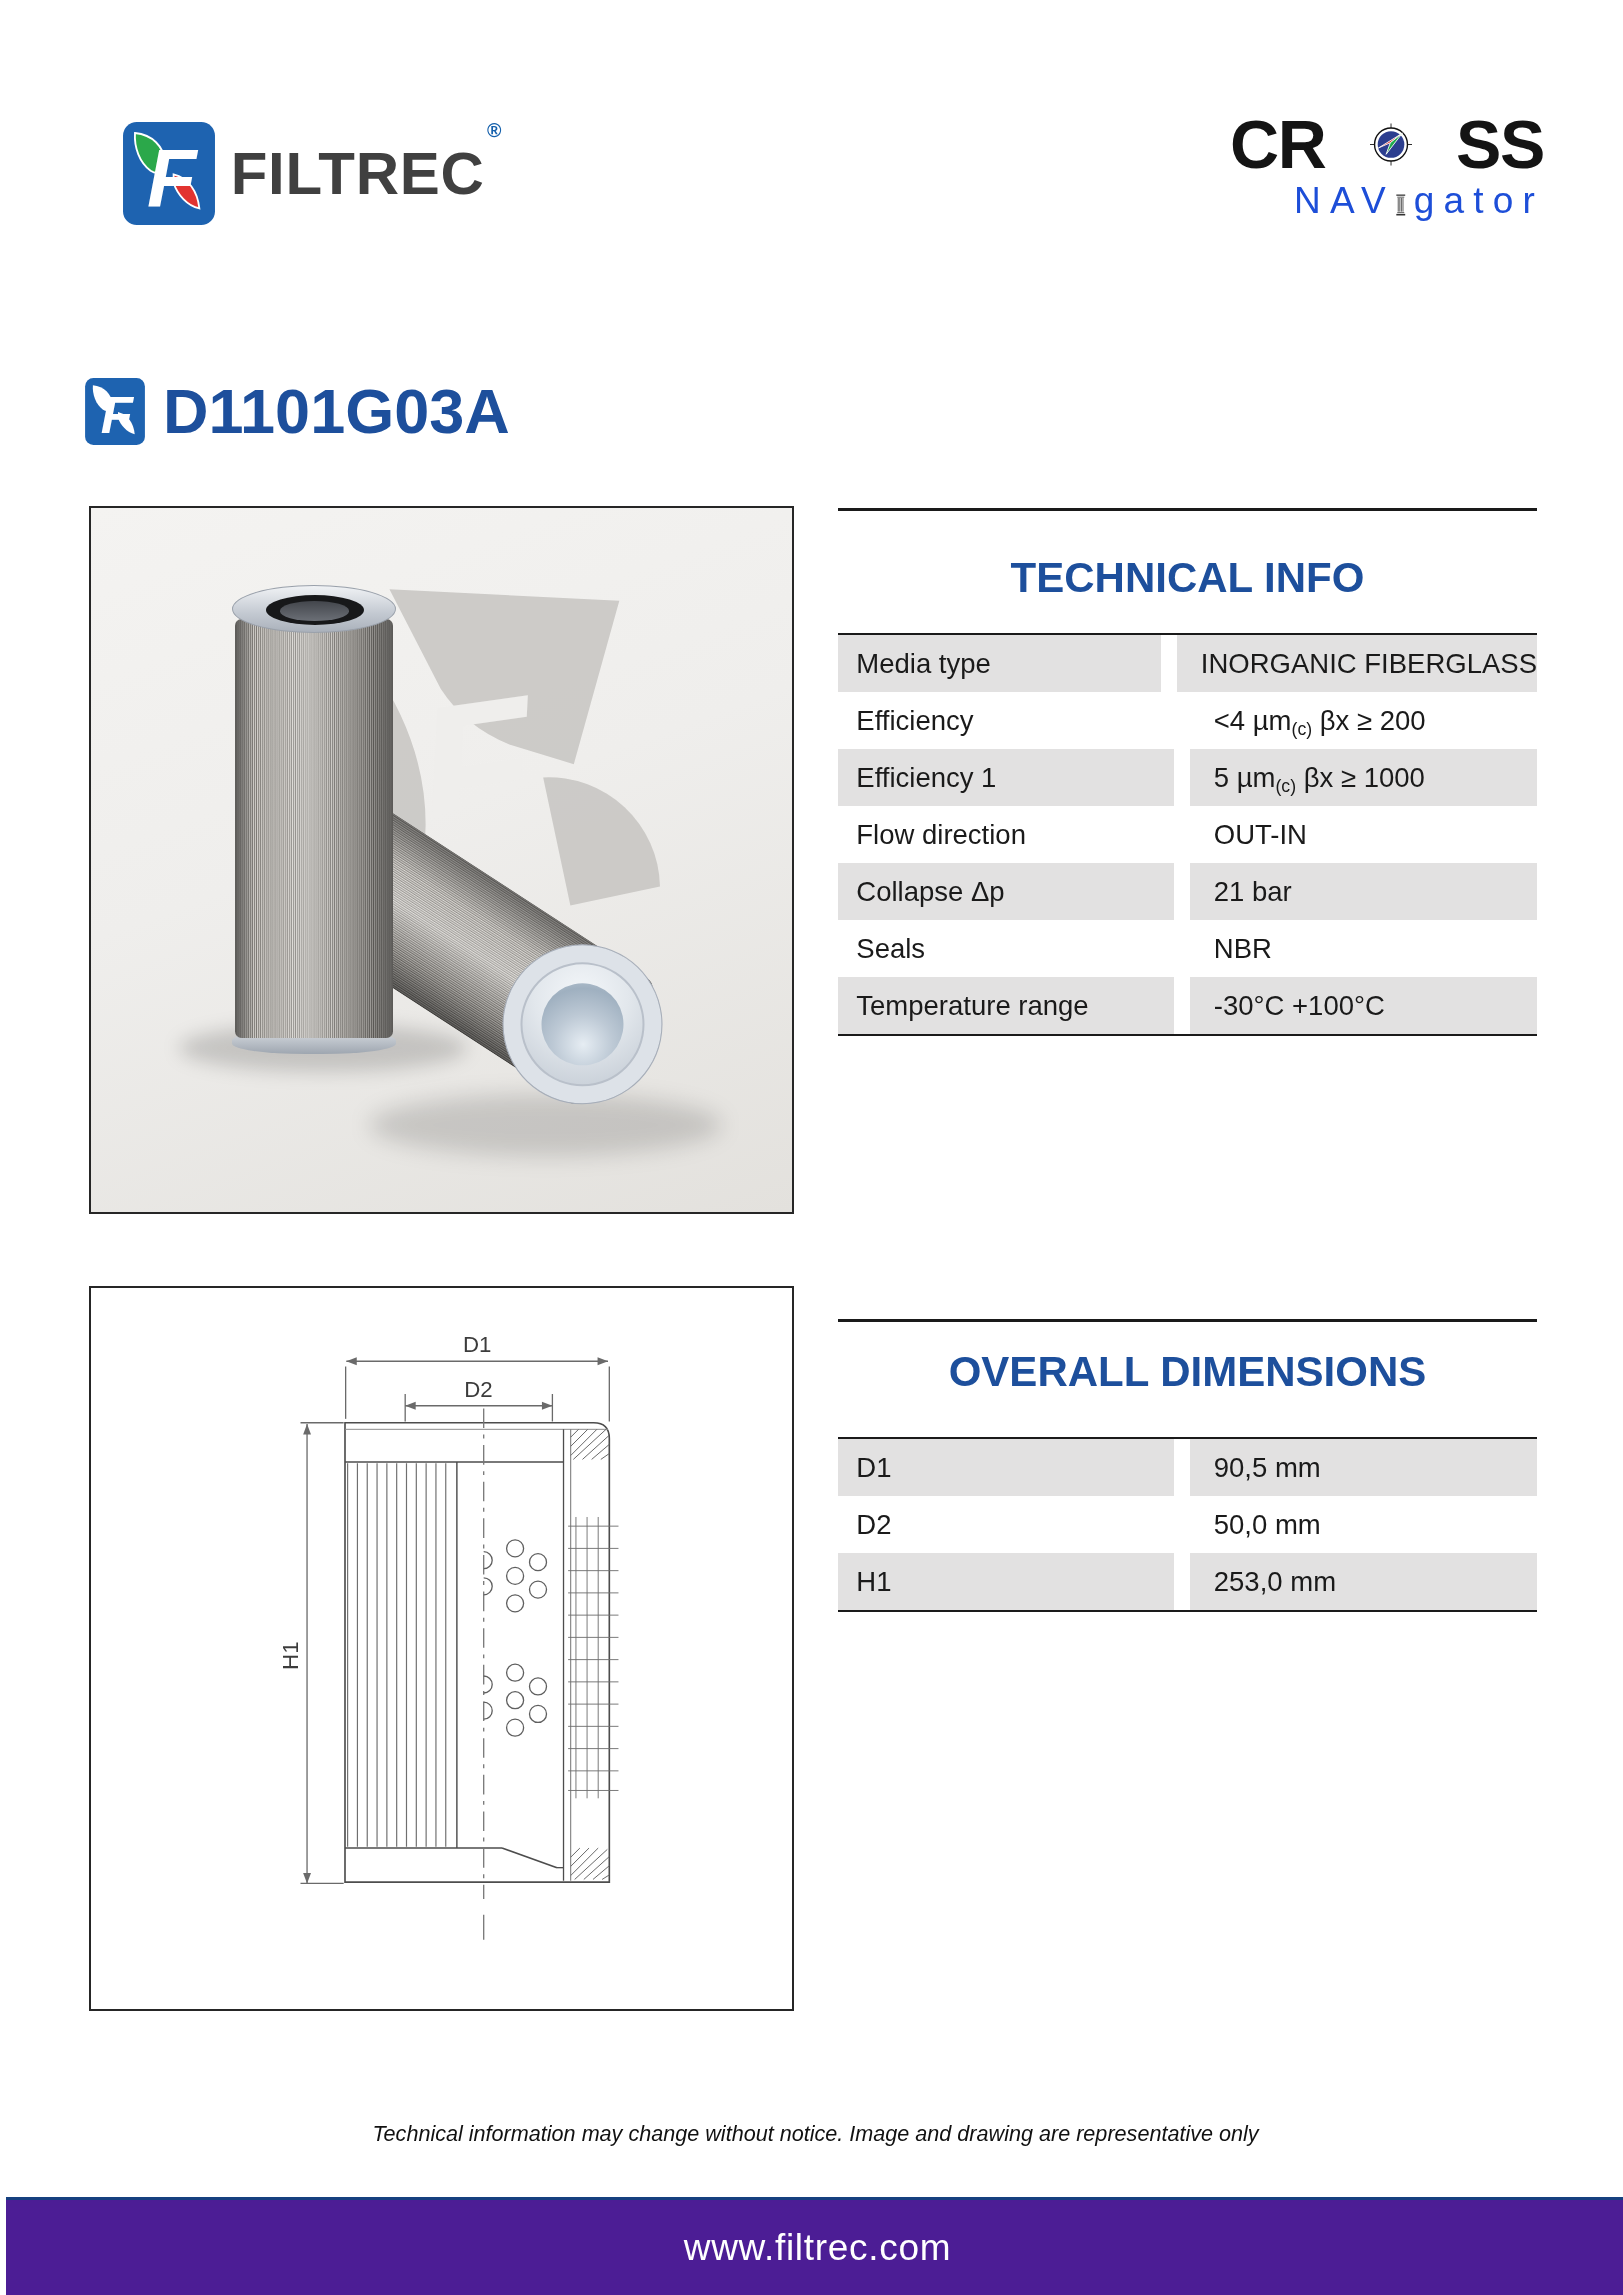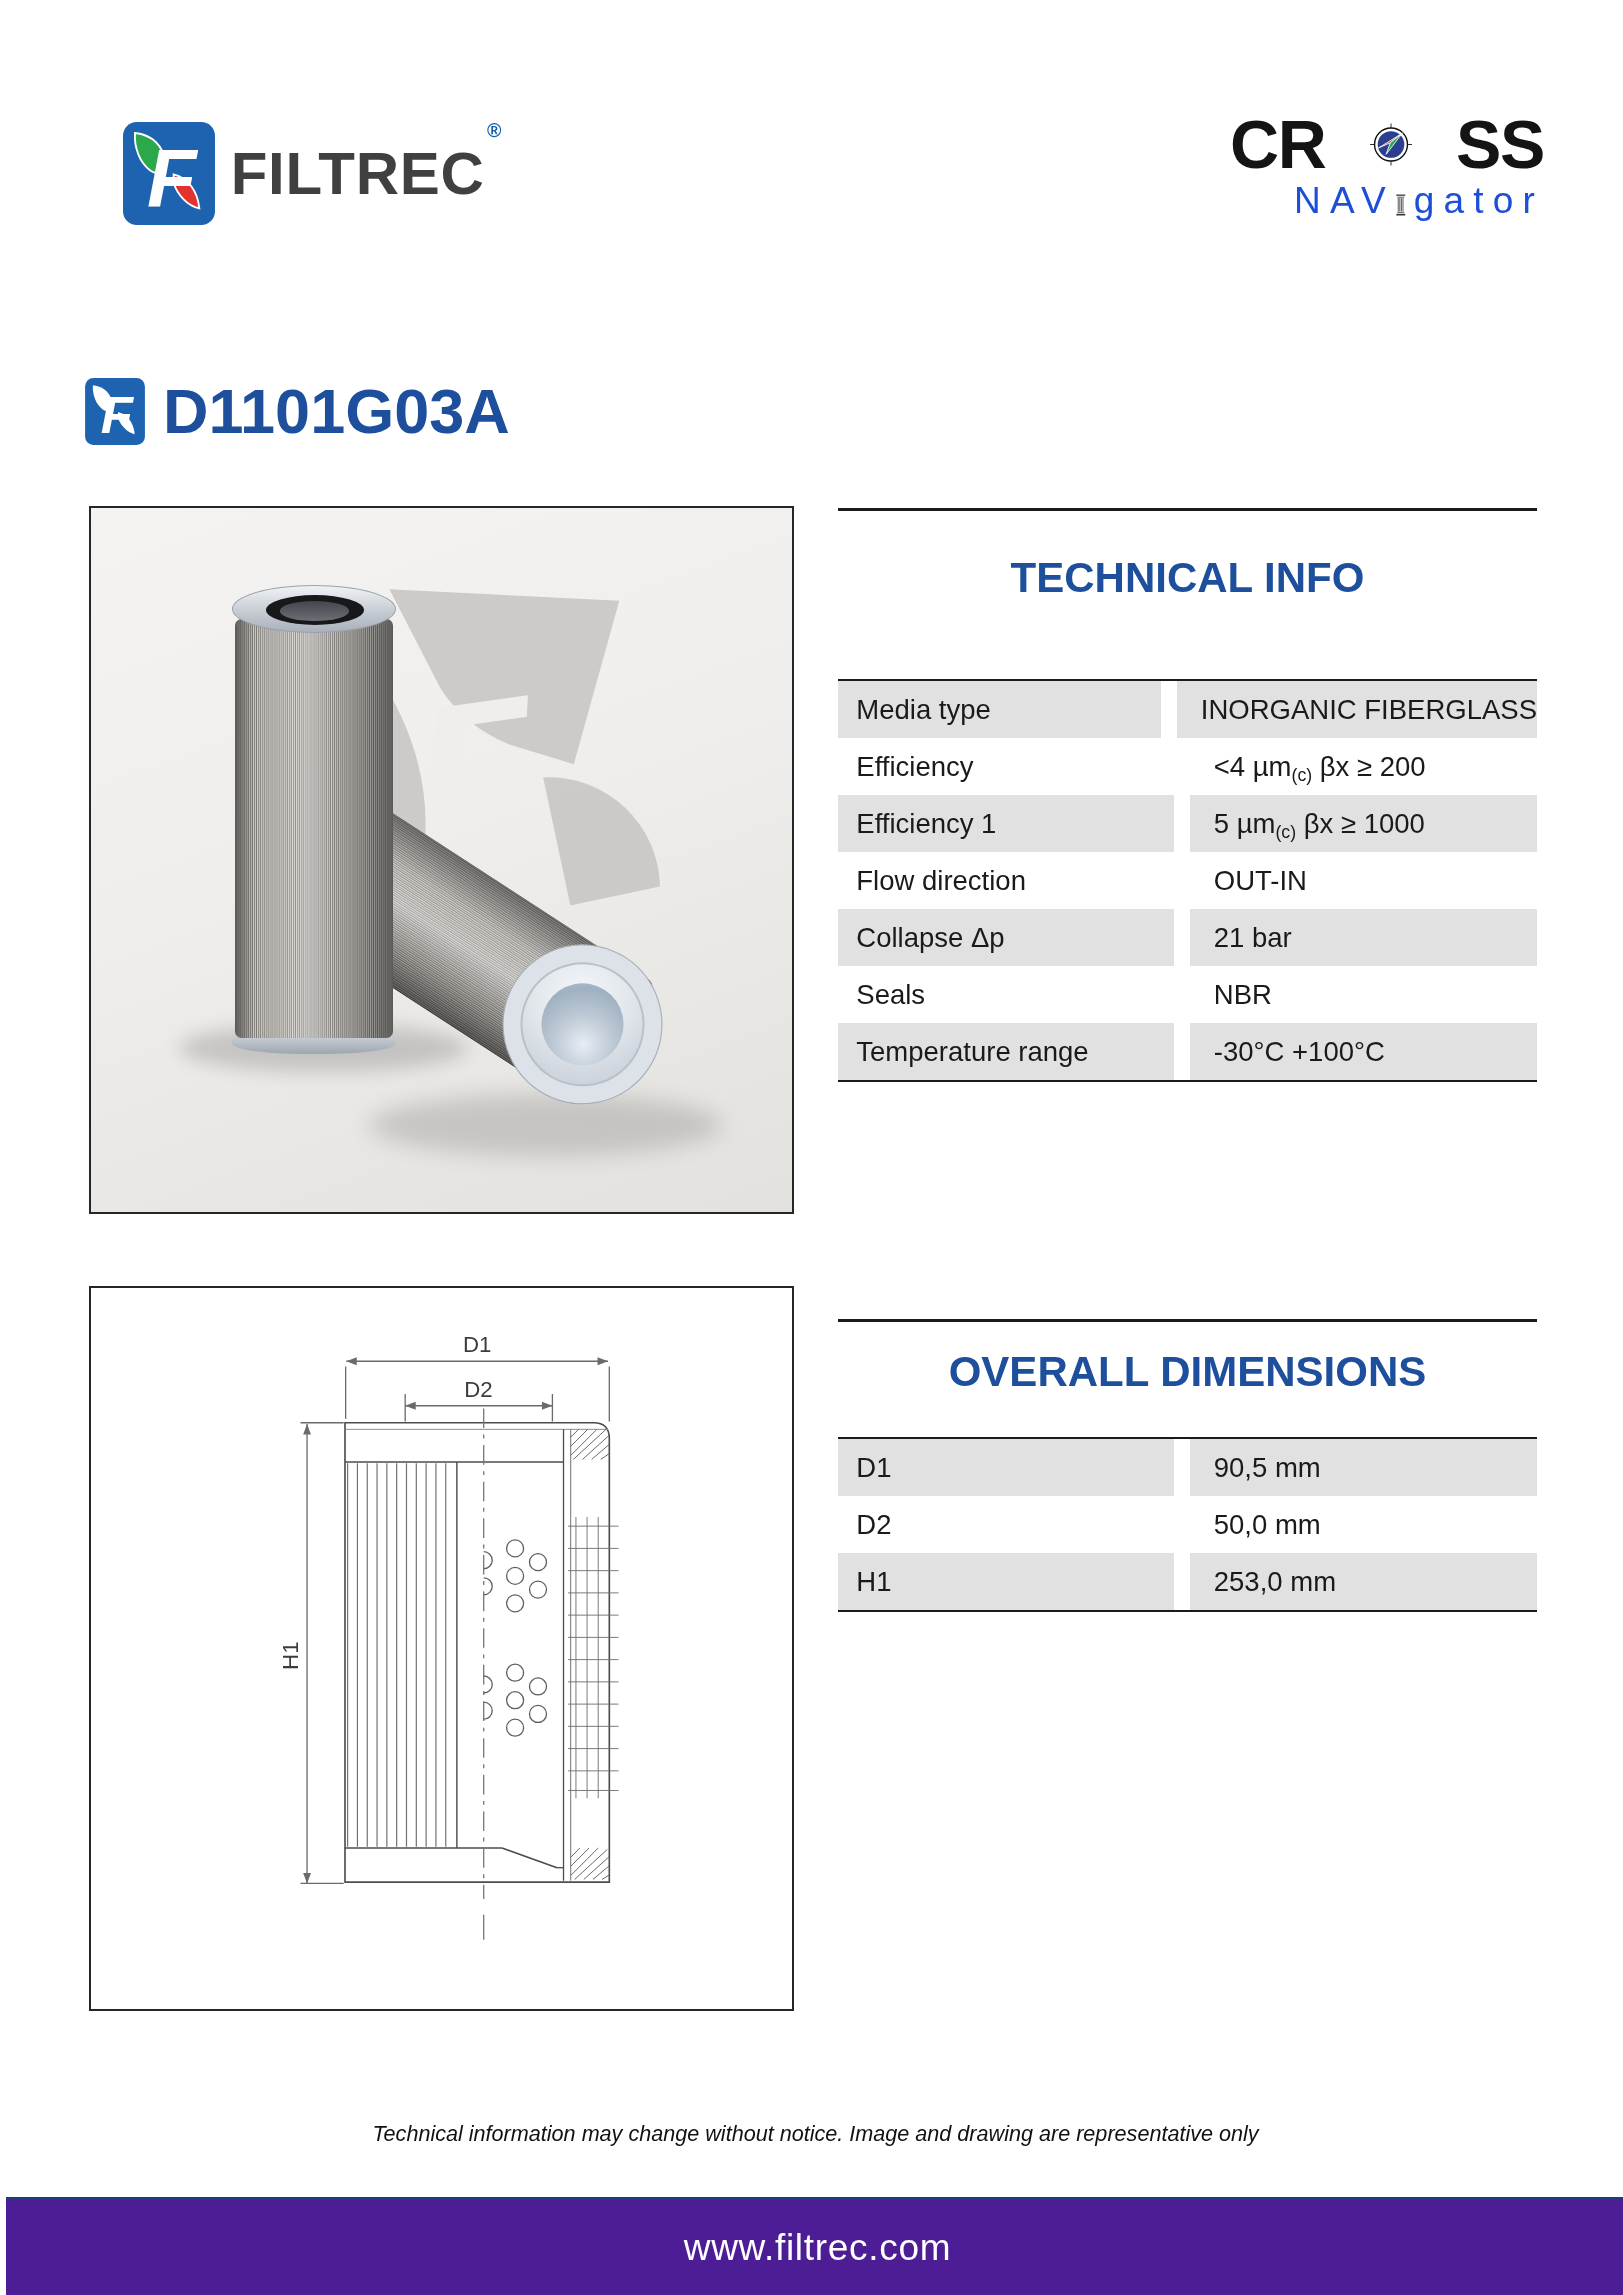--- a/index.html
+++ b/index.html
@@ -58,21 +58,21 @@
   .hole-in { position:absolute; left:47px; top:15px; width:69px; height:19.6px; border-radius:50%; background:linear-gradient(180deg,#43464c,#6b6f76); }
   .rim-bot { position:absolute; left:0; top:445px; width:164px; height:23.6px; border-radius:45%; background:linear-gradient(180deg,#d8dce1,#9ea6b0); z-index:0; }
 
   
   .sec-rule { position:absolute; left:838px; width:699px; height:2.6px; background:#1a1a1a; }
   .rule-tech { top:508px; } .rule-dims { top:1319px; }
   .sec-title { position:absolute; left:838px; width:699px; text-align:center; font-size:42px; font-weight:700; color:#1d4f9c; letter-spacing:0; }
   .tech-title { top:554px; } .dims-title { top:1348px; }
 
   .dtable { position:absolute; left:838px; width:699px; border-top:2.6px solid #1a1a1a; border-bottom:2.6px solid #1a1a1a; }
-  .tech-table { top:679px; } .dims-table { top:1437px; }
+  .tech-table { top:633px; } .dims-table { top:1437px; }
   .trow { display:flex; height:57px; }
   .trow.gray .tlabel, .trow.gray .tvalue { background:#e2e1e1; }
   .tlabel { width:336px; display:flex; align-items:center; padding-left:18.3px; font-size:27.5px; color:#1a1a1a; }
   .tgap { width:5.2px; background:#fff; }
   .tvalue { flex:1; display:flex; align-items:center; padding-left:23.6px; font-size:27.5px; color:#1a1a1a; white-space:pre;margin-left:11px; }
   .subc { font-size:17.7px; position:relative; top:9.2px; }
 
   
   .drawing-svg { position:absolute; inset:0; width:100%; height:100%; }
   .drawing-svg text { font-family:"Liberation Sans", sans-serif; font-size:34px; fill:#3c3c3c; }

